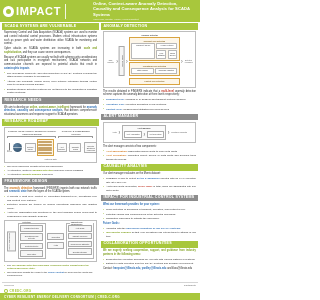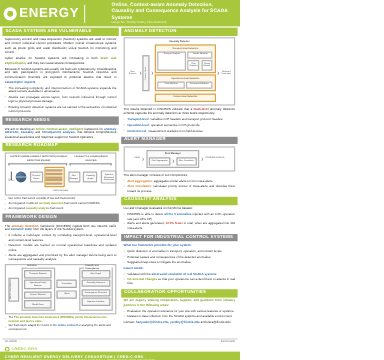--- a/index.html
+++ b/index.html
@@ -205,21 +205,21 @@
   .fc-text { font-size: 3px; font-weight: bold; color: #a8c73c; letter-spacing: .4px; }
 </style>
 </head>
 <body>
 
 <div class="poster">
 
   <div class="header">
     <div class="logo-block">
       <div class="logo-mark"></div>
-      <div class="logo-text">ENERGY</div>
+      <div class="logo-text">IMPACT</div>
       <div class="logo-divider"></div>
     </div>
     <div class="title-block">
       <div class="ptitle">Online, Context-aware Anomaly Detection, Causality and Consequence Analysis for SCADA Systems</div>
       <div class="pauthors">Hanyu Tan, Timothy Yardley, Klara Nahrstedt</div>
     </div>
   </div>
 
   <div class="cols">
 

